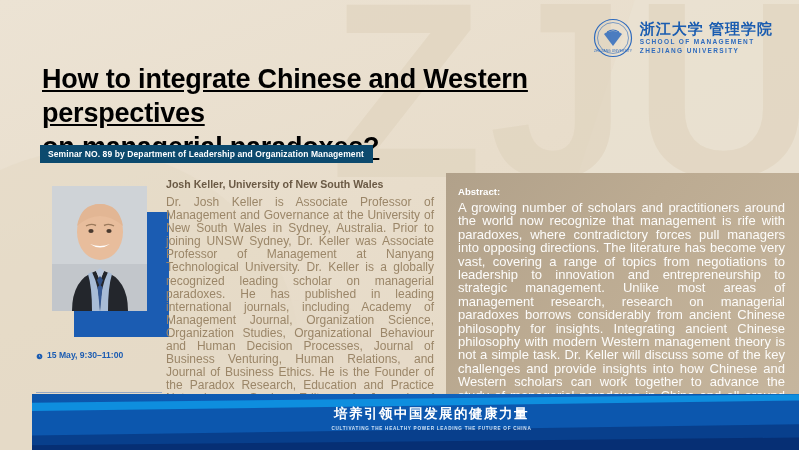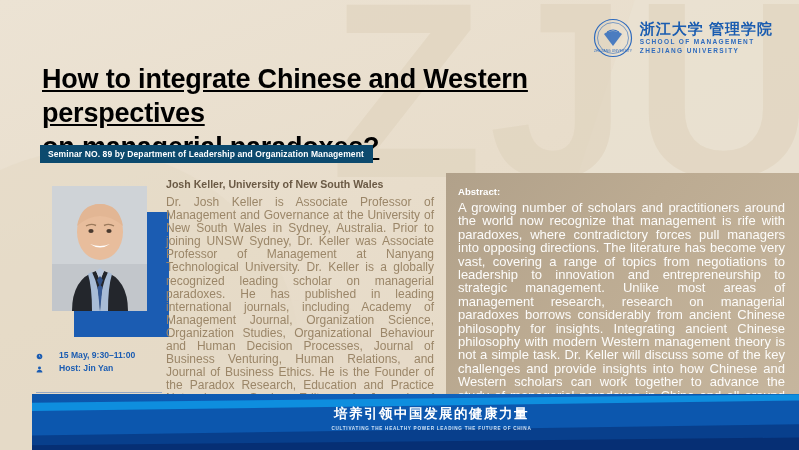--- a/index.html
+++ b/index.html
@@ -48,21 +48,21 @@
 
   
   .photo-wrap{position:absolute;left:52px;top:186px;width:95px;height:125px;}
   .photo-accent{position:absolute;left:22px;top:26px;width:95px;height:125px;background:#1b5cb2;}
   .photo{position:absolute;left:0;top:0;width:95px;height:125px;overflow:hidden;background:#c9cdd2;}
   .photo svg{display:block;width:100%;height:100%;}
 
   
   .details{position:absolute;left:36px;top:349px;width:128px;
     color:#1b5cb2;font-size:8.6px;font-weight:700;line-height:12.6px;}
-  .detail-row{display:flex;align-items:center;gap:16px;white-space:nowrap;}
+  .detail-row{display:flex;align-items:center;gap:4px;white-space:nowrap;}
   .detail-icon{width:7px;height:8px;flex:none;display:block;}
   .detail-rule{position:absolute;left:36px;top:392px;width:126px;height:1px;background:#93a7c4;}
 
   
   .bio{position:absolute;left:166px;top:178px;width:268px;}
   .bio-name{font-size:10.6px;font-weight:700;color:#6b5a45;margin-bottom:5px;line-height:13px;}
   .bio-text{font-size:12px;line-height:13.1px;color:#9b8668;text-align:justify;}
 
   
   .abstract{position:absolute;left:446px;top:173px;width:353px;height:269px;
@@ -150,29 +150,20 @@
   <div class="details">
     <div class="detail-row">
       <span class="detail-icon">
         <svg viewBox="0 0 8 8">
             <circle cx="4" cy="4" r="3.2" fill="#1b5cb2"></circle>
             <path d="M4 2.2 V4 L5.3 4.7" stroke="#e8ddcb" stroke-width=".7" fill="none"></path>
           </svg>
       </span>
       <span>15 May, 9:30–11:00</span>
     </div>
-    <div class="detail-row">
-      <span class="detail-icon">
-        <svg viewBox="0 0 8 8">
-            <circle cx="4" cy="2.3" r="1.7" fill="#1b5cb2"></circle>
-            <path d="M.7 7.4 C.7 5.2 2.2 4.2 4 4.2 C5.8 4.2 7.3 5.2 7.3 7.4Z" fill="#1b5cb2"></path>
-          </svg>
-      </span>
-      <span>Host: Jin Yan</span>
-    </div>
   </div>
   <div class="detail-rule"></div>
 
   <div class="bio">
     <div class="bio-name">Josh Keller, University of New South Wales</div>
     <div class="bio-text">Dr. Josh Keller is Associate Professor of Management and Governance at the University of New South Wales in Sydney, Australia. Prior to joining UNSW Sydney, Dr. Keller was Associate Professor of Management at Nanyang Technological University. Dr. Keller is a globally recognized leading scholar on managerial paradoxes. He has published in leading international journals, including Academy of Management Journal, Organization Science, Organization Studies, Organizational Behaviour and Human Decision Processes, Journal of Business Venturing, Human Relations, and Journal of Business Ethics. He is the Founder of the Paradox Research, Education and Practice Network, a Senior Editor of Journal of Management Inquiry, and an editor at Academy of Management Review. Before receiving his PhD at the University of Texas at Austin, Dr. Keller spent five years living in China.</div>
   </div>
 
   <div class="abstract">
     <div class="abstract-inner">

